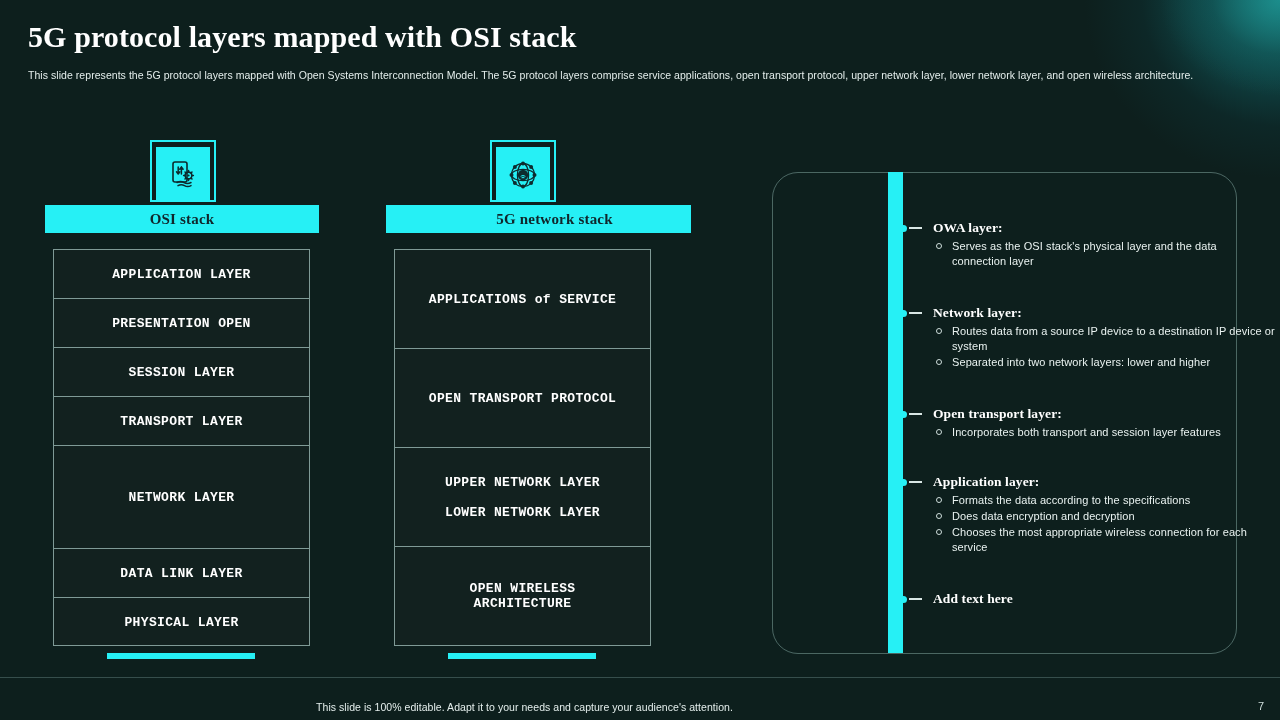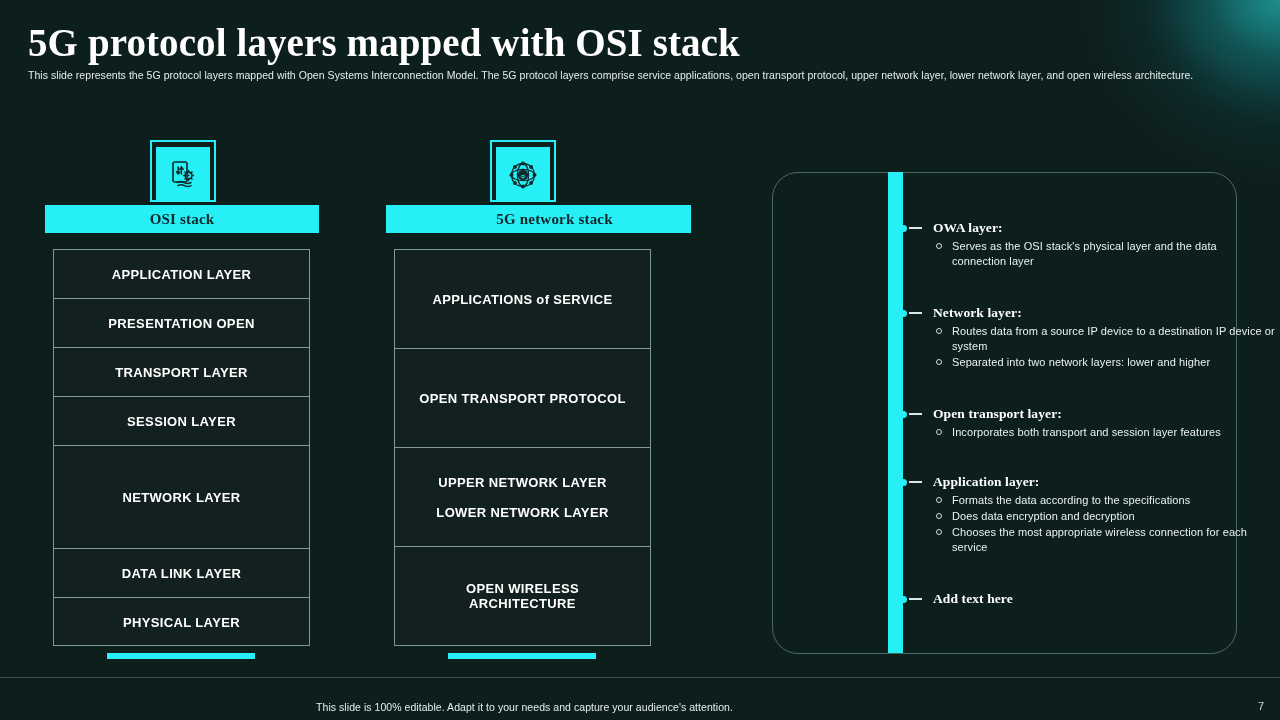--- a/index.html
+++ b/index.html
@@ -26,21 +26,21 @@
   }
   .footer-rule{
     position:absolute;left:0;top:677px;width:1280px;height:1px;
     background:rgba(150,190,185,.30);
   }
 
   
   .title{
     position:absolute;left:28px;top:20px;
     font-family:"Liberation Serif", serif;
-    font-size:39px;font-weight:700;color:#ffffff;letter-spacing:.1px;
+    font-size:30px;font-weight:700;color:#ffffff;letter-spacing:.1px;
     white-space:nowrap;
   }
   .subtitle{
     position:absolute;left:28px;top:68px;width:1208px;
     font-size:10.5px;line-height:14.5px;color:#e4eeec;
     letter-spacing:.05px;
   }
 
   
   .col{position:absolute;}
@@ -68,20 +68,21 @@
     box-sizing:border-box;
     background:#12211f;
   }
   .layer{
     border-bottom:1px solid #7f9a96;
     box-sizing:border-box;
     display:flex;flex-direction:column;
     align-items:center;justify-content:center;
     color:#ffffff;font-size:13px;font-weight:700;letter-spacing:.35px;
     text-align:center;
+    font-family:Liberation Mono, monospace;
   }
   .layer:last-child{border-bottom:none;}
   .layer .l2{margin-top:15px;}
   .underbar{
     position:absolute;height:6px;background:#26f0f5;
   }
 
   
   .panel-outline{
     position:absolute;left:772px;top:172px;width:465px;height:482px;
@@ -169,24 +170,24 @@
   <div class="stack-header" style="left:45px;top:205px;width:274px;">OSI stack</div>
 
   <div class="layers" style="left:53px;top:249px;width:257px;height:397px;">
     <div class="layer" style="height:49px;">
       <span>APPLICATION LAYER</span>
     </div>
     <div class="layer" style="height:49px;">
       <span>PRESENTATION OPEN</span>
     </div>
     <div class="layer" style="height:49px;">
+      <span>SESSION LAYER</span>
+    </div>
+    <div class="layer" style="height:49px;">
       <span>TRANSPORT LAYER</span>
-    </div>
-    <div class="layer" style="height:49px;">
-      <span>SESSION LAYER</span>
     </div>
     <div class="layer" style="height:103px;">
       <span>NETWORK LAYER</span>
     </div>
     <div class="layer" style="height:49px;">
       <span>DATA LINK LAYER</span>
     </div>
     <div class="layer" style="height:49px;">
       <span>PHYSICAL LAYER</span>
     </div>

